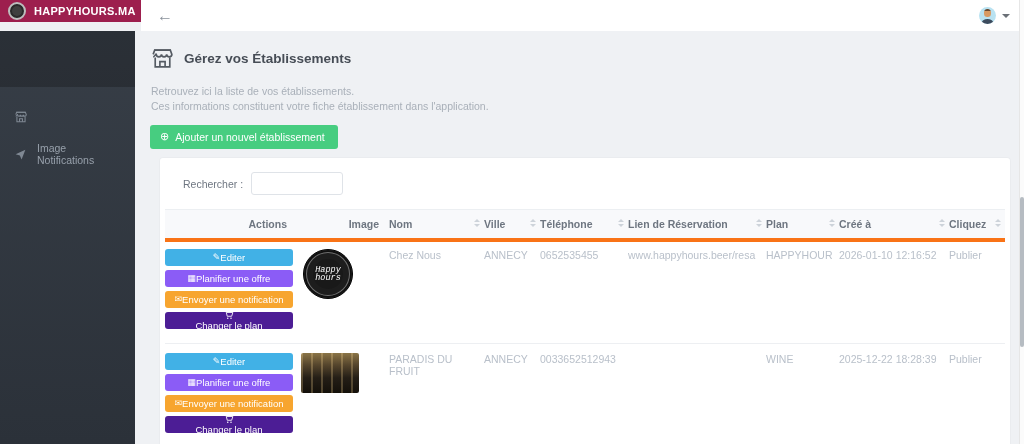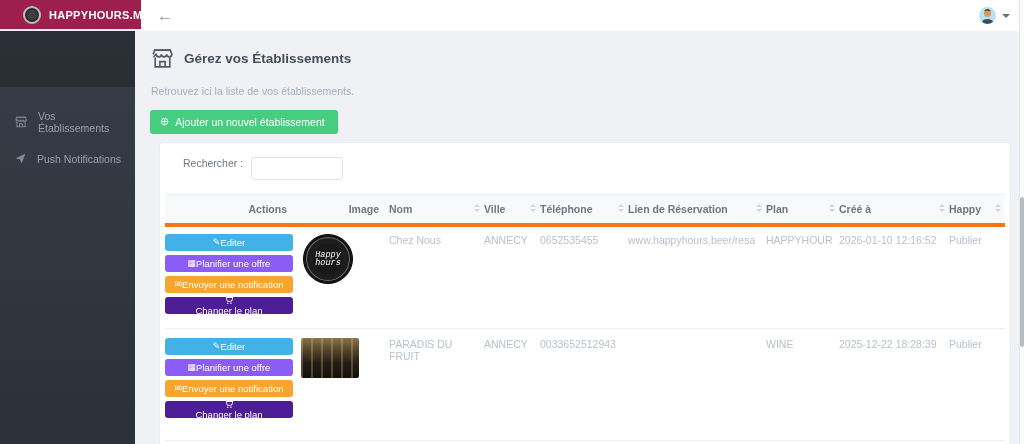--- a/index.html
+++ b/index.html
@@ -5,21 +5,21 @@
   * { margin:0; padding:0; box-sizing:border-box; }
   html,body { width:1024px; height:444px; overflow:hidden; font-family:"Liberation Sans", sans-serif; background:#eff1f4; }
   .app { position:relative; width:1024px; height:444px; }
 
   
   .topbar { position:absolute; left:141px; top:0; right:0; height:31px; background:#fff; display:flex; align-items:center; justify-content:space-between; padding:0 14px 0 16px; z-index:5; }
   .back-arrow { color:#8a919b; font-size:16px; line-height:1; cursor:pointer; }
   .user-menu { display:flex; align-items:center; gap:6px; cursor:pointer; }
   .caret-down { width:0; height:0; border-left:4px solid transparent; border-right:4px solid transparent; border-top:4px solid #6b7077; }
 
-  .brand { position:absolute; left:0; top:0; width:141px; height:29px; background:#9d1f4e; display:flex; align-items:center; gap:8px; padding-left:23px; z-index:6; }
+  .brand { position:absolute; left:0; top:0; width:141px; height:22px; background:#9d1f4e; display:flex; align-items:center; gap:8px; padding-left:8px; z-index:6; }
   .brand-logo { width:18px; height:18px; border-radius:50%; background:#3f3f3f; border:2px solid #bdbdbd; box-shadow: inset 0 0 0 2px #2a2a2a; flex:none; }
   .brand-name { color:#fff; font-size:11px; font-weight:bold; letter-spacing:.3px; }
 
   
   .sidebar { position:absolute; left:0; top:31px; width:135px; bottom:0; background:linear-gradient(180deg,#373e47 0%, #2b3139 100%); z-index:4; }
   .profile-strip { height:56px; background:rgba(0,0,0,.22); padding:8px 0 0 9px; }
   .avatar { border-radius:50%; background:#b9e2f1; position:relative; overflow:hidden; flex:none; }
   .avatar .head { position:absolute; width:40%; height:42%; left:30%; top:14%; border-radius:50%; background:linear-gradient(180deg,#6b4a2f 0 30%, #d99a62 30%); }
   .avatar .body { position:absolute; width:66%; height:40%; left:17%; bottom:-8%; border-radius:50% 50% 0 0; background:#3c4b5d; }
   .avatar-lg { width:27px; height:27px; }
@@ -35,21 +35,21 @@
   .intro { padding:13px 0 0 16px; font-size:10.5px; color:#a9b0b9; line-height:15px; }
   .add-btn { margin:11px 0 0 15px; display:inline-flex; align-items:center; gap:6px; background:#47cd80; color:#fff; border:none; font-family:inherit; font-size:10.5px; padding:5px 13px 6px 10px; border-radius:3px; cursor:pointer; }
   .plus-icon::before { content:"⊕"; font-size:11px; }
 
   
   .card { margin:9px 14px 0 25px; background:#fff; border-radius:3px; height:420px; box-shadow:0 0 0 1px rgba(0,0,0,.02); }
   .controls { display:flex; align-items:center; justify-content:space-between; padding:14px 20px 14px 23px; }
   .length-wrap { display:flex; align-items:center; gap:8px; font-size:10.5px; color:#6e7681; }
   .length-select { display:inline-flex; align-items:center; gap:10px; border:1px solid #dfe3e8; border-radius:3px; padding:3px 7px 3px 10px; color:#9aa2ac; font-size:10px; background:#fff; cursor:pointer; }
   .select-caret { width:0; height:0; border-left:3.5px solid transparent; border-right:3.5px solid transparent; border-top:4px solid #aab1ba; }
-  .search-wrap { display:flex; align-items:flex-start; gap:8px; font-size:10.5px; color:#6e7681; }
+  .search-wrap { display:flex; align-items:center; gap:8px; font-size:10.5px; color:#6e7681; }
   .search-input { width:92px; height:23px; border:1px solid #dfe3e8; border-radius:3px; outline:none; padding:0 6px; font-size:10.5px; color:#555; }
 
   
   table { border-collapse:collapse; table-layout:fixed; width:840px; margin-left:5px; }
   col.c-actions{width:132px} col.c-image{width:92px} col.c-nom{width:95px} col.c-ville{width:56px}
   col.c-tel{width:88px} col.c-lien{width:138px} col.c-plan{width:73px} col.c-cree{width:110px} col.c-statut{width:56px}
   thead th { background:#f8f9fb; border-top:1px solid #eceff2; border-bottom:4px solid #f97316; font-size:10.5px; color:#6e7681; font-weight:600; text-align:left; padding:8px 16px 8px 0; position:relative; cursor:pointer; }
   th.al-right { text-align:right; padding-right:10px; }
   .sort { position:absolute; right:4px; top:50%; margin-top:-5px; display:inline-flex; flex-direction:column; gap:2px; }
   .sort i { display:block; width:0; height:0; border-left:3px solid transparent; border-right:3px solid transparent; }
@@ -101,45 +101,45 @@
       <span class="avatar avatar-lg"><span class="head"></span><span class="body"></span></span>
     </div>
     <nav class="nav">
       <div class="nav-item">
         <svg width="14" height="14" viewBox="0 0 24 24" fill="none" stroke="#7f8893" stroke-width="1.8">
           <path d="M4 4h16"></path>
             <path d="M3 8l1.5-4h15L21 8c0 1.4-1.1 2.5-2.5 2.5S16 9.4 16 8c0 1.4-1.1 2.5-2.5 2.5S11 9.4 11 8c0 1.4-1.1 2.5-2.5 2.5S6 9.4 6 8 4.4 10.5 3 10.5"></path>
             <path d="M5 11v9h14v-9"></path>
             <path d="M9.5 20v-5h5v5"></path>
         </svg>
-        <span>Vos Établissements</span>
       </div>
       <div class="nav-item">
         <svg width="13" height="13" viewBox="0 0 24 24" fill="#7f8893">
           <path d="M3 11.5 21 3l-7 18-3.2-7.1z"></path>
         </svg>
-        <span>Push Notifications</span>
+        <span>Image Notifications</span>
       </div>
     </nav>
   </aside>
 
   <main class="main">
 
     <div class="page-head">
       <svg width="25" height="25" viewBox="0 0 24 24" fill="none" stroke="#555b63" stroke-width="1.6">
         <path d="M4 4h16"></path>
           <path d="M3 8l1.5-4h15L21 8c0 1.4-1.1 2.5-2.5 2.5S16 9.4 16 8c0 1.4-1.1 2.5-2.5 2.5S11 9.4 11 8c0 1.4-1.1 2.5-2.5 2.5S6 9.4 6 8 4.4 10.5 3 10.5"></path>
           <path d="M5 11v9h14v-9"></path>
           <path d="M9.5 20v-5h5v5"></path>
       </svg>
       <span class="page-title">Gérez vos Établissements</span>
     </div>
 
     <div class="intro">
       <div>Retrouvez ici la liste de vos établissements.</div>
+      <div>Ces informations constituent votre fiche établissement dans l'application.</div>
     </div>
 
     <button class="add-btn">
       <span class="plus-icon"></span>
       <span>Ajouter un nouvel établissement</span>
     </button>
 
     <div class="card">
 
       <div class="controls">
@@ -182,21 +182,21 @@
                   <i class="dn"></i>
                 </span></th>
             <th><span>Plan</span><span class="sort">
                   <i class="up"></i>
                   <i class="dn"></i>
                 </span></th>
             <th><span>Créé à</span><span class="sort">
                   <i class="up"></i>
                   <i class="dn"></i>
                 </span></th>
-            <th><span>Happy</span><span class="sort">
+            <th><span>Cliquez</span><span class="sort">
                   <i class="up"></i>
                   <i class="dn"></i>
                 </span></th>
           </tr>
         </thead>
         <tbody>
           <tr class="row-1">
             <td>
               <button class="act b-edit">
                   <span class="bicon edit"></span>

